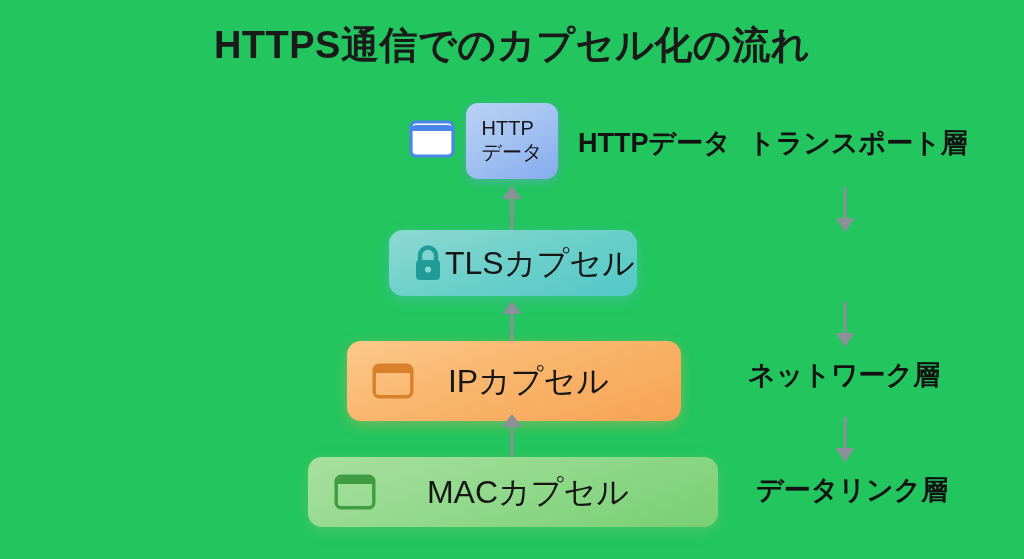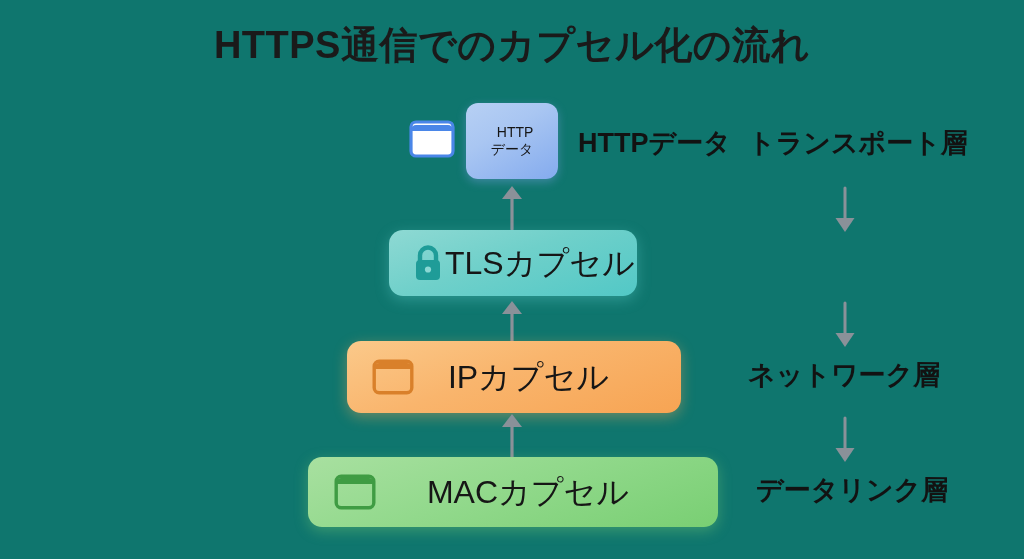--- a/index.html
+++ b/index.html
@@ -10,21 +10,21 @@
   body {
     font-family: "Liberation Sans", "DejaVu Sans", sans-serif;
     color: #111111;
     -webkit-font-smoothing: antialiased;
   }
 
   #stage {
     position: relative;
     width: 1024px;
     height: 559px;
-    background: #0f766e;
+    background: #22c55e;
     overflow: hidden;
   }
 
   
   .title {
     position: absolute;
     left: 0;
     top: 20px;
     width: 1024px;
     text-align: center;
@@ -58,43 +58,43 @@
     left: 466px;
     top: 103px;
     width: 92px;
     height: 76px;
     border-radius: 12px;
     background: linear-gradient(150deg, #b7d0f4 0%, #a9c6f2 38%, #84abee 100%);
     box-shadow: 0 3px 10px rgba(120,160,225,0.45);
     justify-content: center;
   }
   .cap-http .cap-label {
-    font-size: 14px;
-    text-align: right;
+    font-size: 20px;
+    text-align: left;
     line-height: 1.18;
     color: #151515;
   }
 
   
   .cap-tls {
     left: 389px;
     top: 230px;
     width: 248px;
     height: 66px;
     background: linear-gradient(160deg, #8ed9d3 0%, #6fd0ca 45%, #52c8c6 100%);
     box-shadow: 0 4px 14px rgba(90,200,198,0.40);
     padding-left: 22px;
   }
 
   
   .cap-ip {
     left: 347px;
     top: 341px;
     width: 334px;
-    height: 72px;
+    height: 80px;
     background: linear-gradient(160deg, #fbc98a 0%, #f9b56d 45%, #f7a453 100%);
     box-shadow: 0 4px 14px rgba(245,170,90,0.40);
     padding-left: 25px;
   }
 
   
   .cap-mac {
     left: 308px;
     top: 457px;
     width: 410px;

